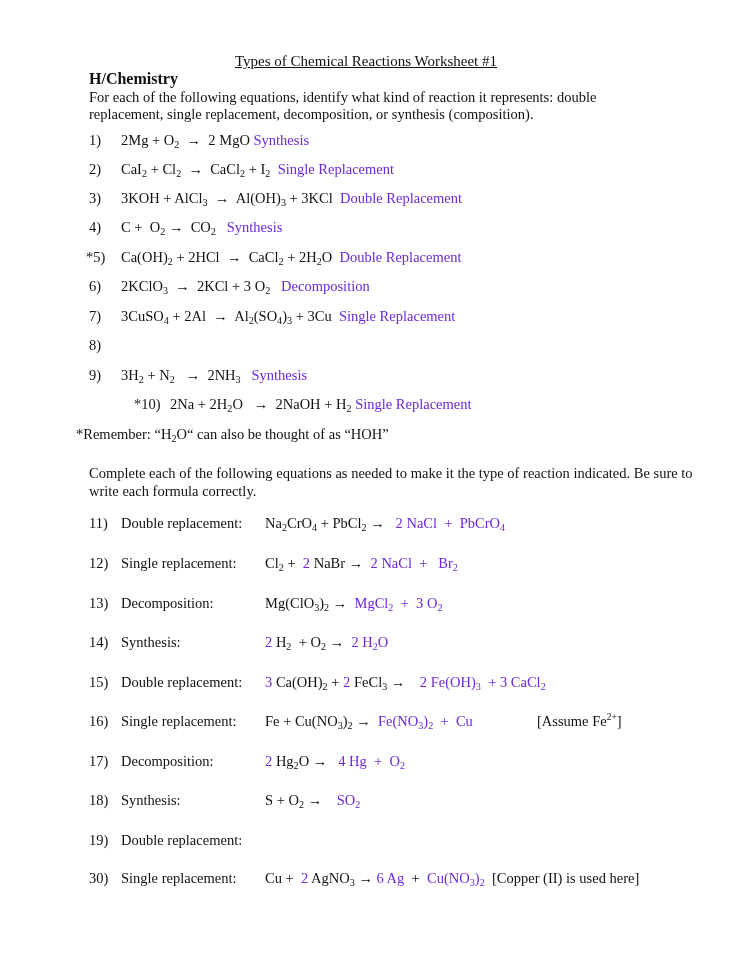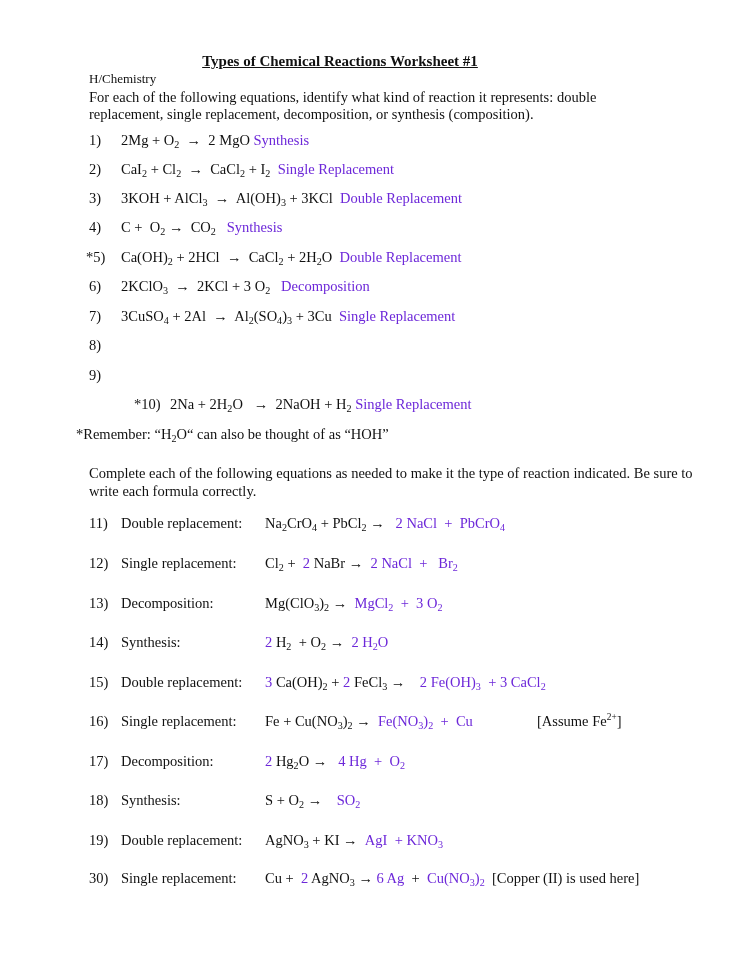--- a/index.html
+++ b/index.html
@@ -2,22 +2,22 @@
 <html><head>
 <meta charset="utf-8">
 <style>
   html, body { margin: 0; padding: 0; background: #ffffff; }
   body {
     width: 750px; height: 970px; position: relative; overflow: hidden;
     font-family: "Liberation Serif", "DejaVu Serif", serif;
     color: #111111; font-size: 14.5px;
   }
   .abs { position: absolute; white-space: nowrap; line-height: 18px; }
-  .title { left: 0; width: 680px; text-align: center; top: 52px; font-weight: bold; text-decoration: underline; font-size: 15px; }
-  .course { left: 89px; top: 70px; font-weight: normal; font-size: 13px; }
+  .title { left: 0; width: 680px; text-align: center; top: 52px; font-weight: normal; text-decoration: underline; font-size: 15px; padding-left: 26px; }
+  .course { left: 89px; top: 70px; font-weight: bold; font-size: 16px; }
   .para { left: 89px; white-space: nowrap; }
   .red { color: #6d28d9; }
   sub { font-size: 70%; vertical-align: -3px; line-height: 0; }
   sup { font-size: 65%; vertical-align: 6px; line-height: 0; }
   .num { position: absolute; left: 89px; }
   .eq { position: absolute; }
   .p1 .eq { left: 121px; }
   .p1 .num.star { left: 86px; }
   .p2 .type { position: absolute; left: 121px; }
   .p2 .eq { left: 265px; }
@@ -59,20 +59,21 @@
   </div>
   <div class="row abs" style="top:307px;">
     <span class="num">7)</span>
     <span class="eq">3CuSO<sub>4</sub> + 2Al &nbsp;→&nbsp; Al<sub>2</sub>(SO<sub>4</sub>)<sub>3</sub> + 3Cu &nbsp;<span class="red">Single Replacement</span></span>
   </div>
   <div class="row abs" style="top:336px;">
     <span class="num">8)</span>
   </div>
   <div class="row abs" style="top:366px;">
     <span class="num">9)</span>
+    <span class="eq">3H<sub>2</sub> + N<sub>2</sub> &nbsp;&nbsp;→&nbsp; 2NH<sub>3</sub> &nbsp;&nbsp;<span class="red">Synthesis</span></span>
   </div>
   <div class="row abs" style="top:395px;margin-left:48px;">
     <span class="num star">*10)</span>
     <span class="eq" style="left:122px;">2Na + 2H<sub>2</sub>O &nbsp;&nbsp;→&nbsp; 2NaOH + H<sub>2</sub> <span class="red">Single Replacement</span></span>
   </div>
 </div>
 
 <div class="abs para" style="top:425px; left:76px;">*Remember: “H<sub>2</sub>O“ can also be thought of as “HOH”</div>
 
 <div class="abs para" style="top:464px;">Complete each of the following equations as needed to make it the type of reaction indicated.  Be sure to</div>
@@ -116,20 +117,19 @@
     <span class="eq"><span class="red">2</span> Hg<sub>2</sub>O → &nbsp;&nbsp;<span class="red">4 Hg &nbsp;+ &nbsp;O<sub>2</sub></span></span>
   </div>
   <div class="row abs" style="top:791px;">
     <span class="num">18)</span>
     <span class="type">Synthesis:</span>
     <span class="eq">S + O<sub>2</sub> → &nbsp;&nbsp;&nbsp;<span class="red">SO<sub>2</sub></span></span>
   </div>
   <div class="row abs" style="top:831px;padding-left:23px;">
     <span class="num">19)</span>
     <span class="type">Double replacement:</span>
-    <span class="eq">AgNO<sub>3</sub> + KI → &nbsp;<span class="red">AgI &nbsp;+ KNO<sub>3</sub></span></span>
   </div>
   <div class="row abs" style="top:869px;">
     <span class="num">30)</span>
     <span class="type">Single replacement:</span>
     <span class="eq">Cu + &nbsp;<span class="red">2</span> AgNO<sub>3</sub> → <span class="red">6 Ag</span> &nbsp;+ &nbsp;<span class="red">Cu(NO<sub>3</sub>)<sub>2</sub></span> &nbsp;<span>[Copper (II) is used here]</span></span>
   </div>
 </div>
 
 </body></html>

